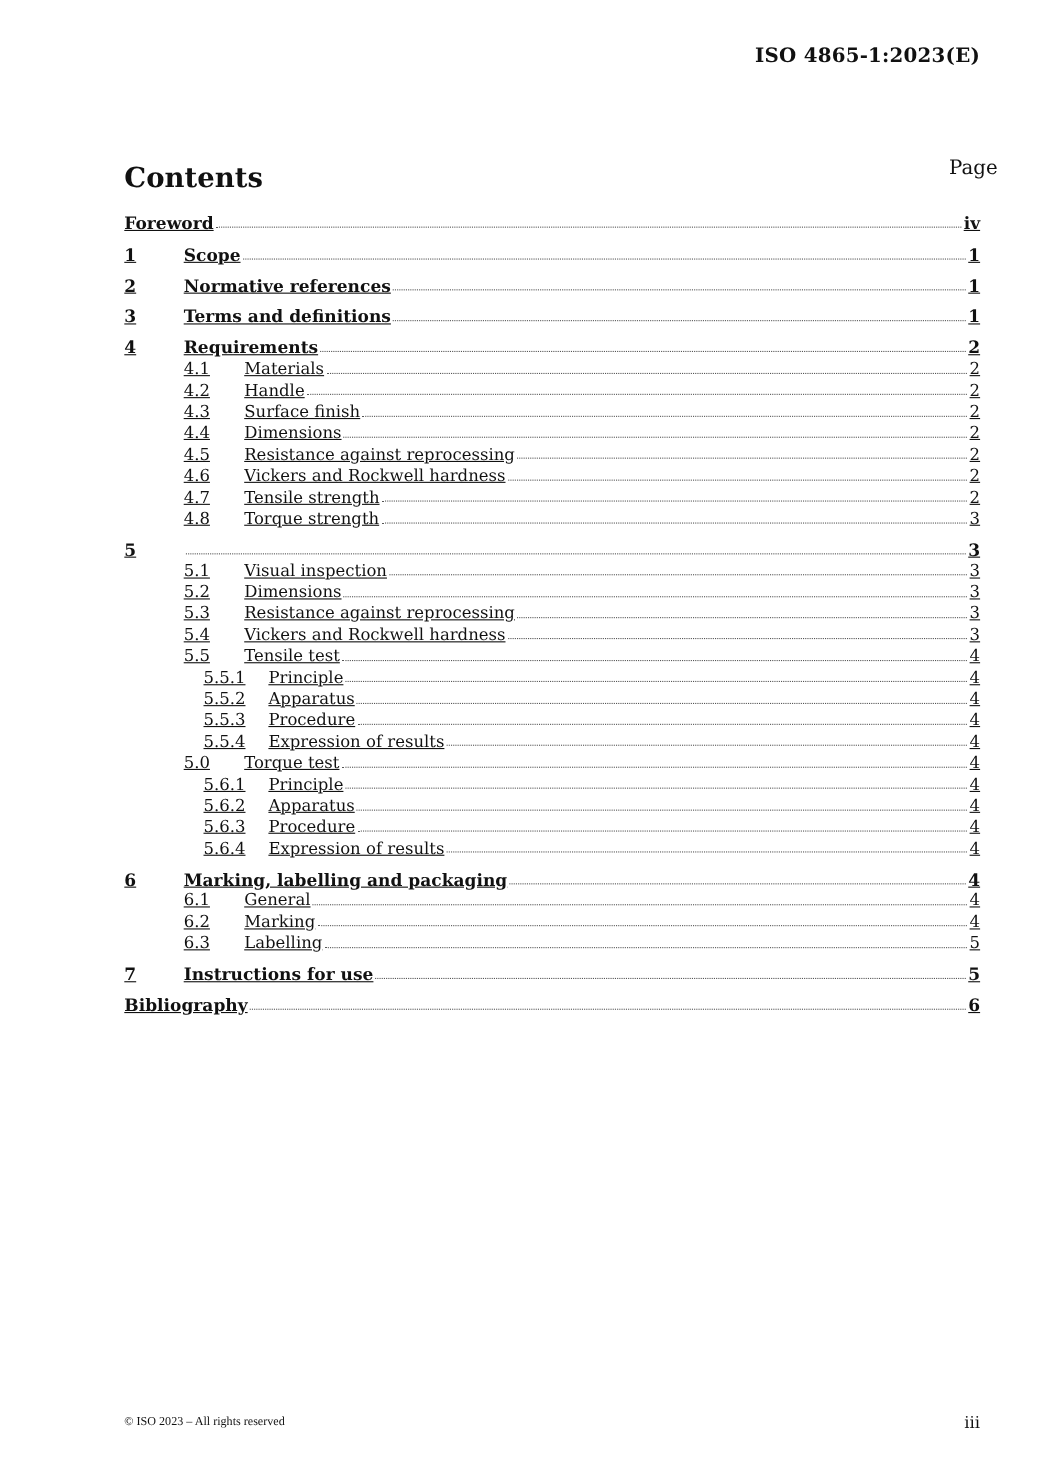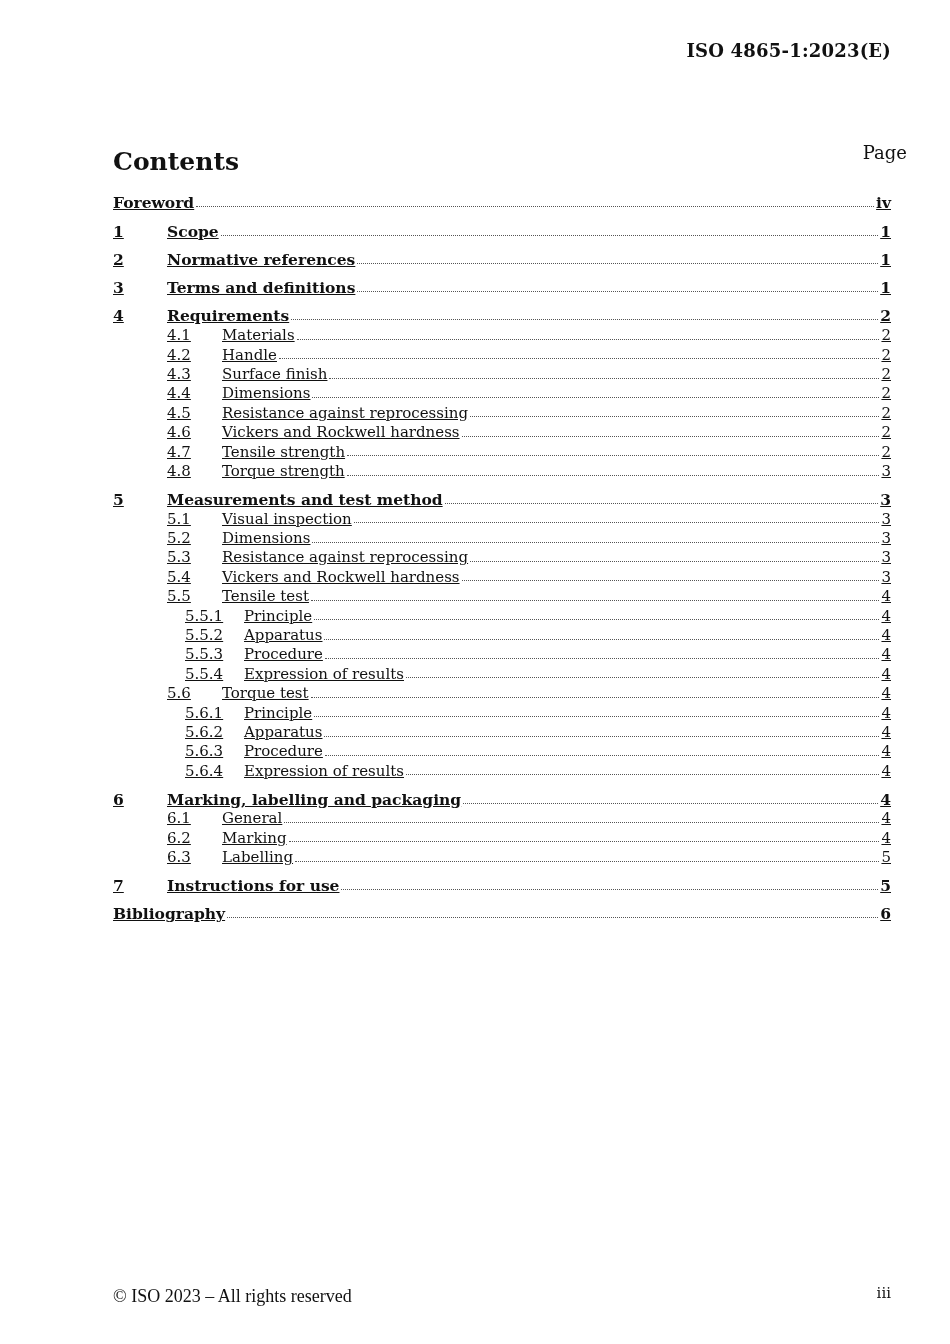--- a/index.html
+++ b/index.html
@@ -34,21 +34,21 @@
     .row.lvl2 .num { width: 59px; margin-left: 72px; }
     .row .title { flex: 0 0 auto; }
     .row .leader {
       flex: 1 1 auto; margin: 0 2px; height: 1px; align-self: flex-end;
       margin-bottom: 5px; border-bottom: 1px dotted #555;
     }
     .row.lvl0 .leader { margin-bottom: 5px; }
     .row .page { flex: 0 0 auto; text-align: right; min-width: 8px; }
     .row.lvl1, .row.lvl2 { font-weight: normal; }
     .footer-left {
-      position: absolute; top: 1286px; left: 113px; font-size: 18px;
+      position: absolute; top: 1286px; left: 113px; font-size: 11px;
       font-family: "Liberation Serif", serif;
     }
     .footer-right {
       position: absolute; top: 1284px; right: 59px; font-size: 15px;
     }
   </style>
 </head>
 <body>
 
 <div class="doc-id">ISO 4865-1:2023(E)</div>
@@ -128,21 +128,20 @@
       <span class="page">2</span>
     </div>
     <div class="row lvl1">
       <span class="num">4.8</span>
       <span class="title">Torque strength</span>
       <span class="leader"></span>
       <span class="page">3</span>
     </div>
     <div class="row lvl0">
       <span class="num">5</span>
-      <span class="title">Measurements and test method</span>
       <span class="leader"></span>
       <span class="page" style="font-weight: bold;">3</span>
     </div>
     <div class="row lvl1">
       <span class="num">5.1</span>
       <span class="title">Visual inspection</span>
       <span class="leader"></span>
       <span class="page">3</span>
     </div>
     <div class="row lvl1">
@@ -187,21 +186,21 @@
       <span class="leader"></span>
       <span class="page">4</span>
     </div>
     <div class="row lvl2">
       <span class="num">5.5.4</span>
       <span class="title">Expression of results</span>
       <span class="leader"></span>
       <span class="page">4</span>
     </div>
     <div class="row lvl1">
-      <span class="num">5.6</span>
+      <span class="num">5.0</span>
       <span class="title">Torque test</span>
       <span class="leader"></span>
       <span class="page">4</span>
     </div>
     <div class="row lvl2">
       <span class="num">5.6.1</span>
       <span class="title">Principle</span>
       <span class="leader"></span>
       <span class="page">4</span>
     </div>

